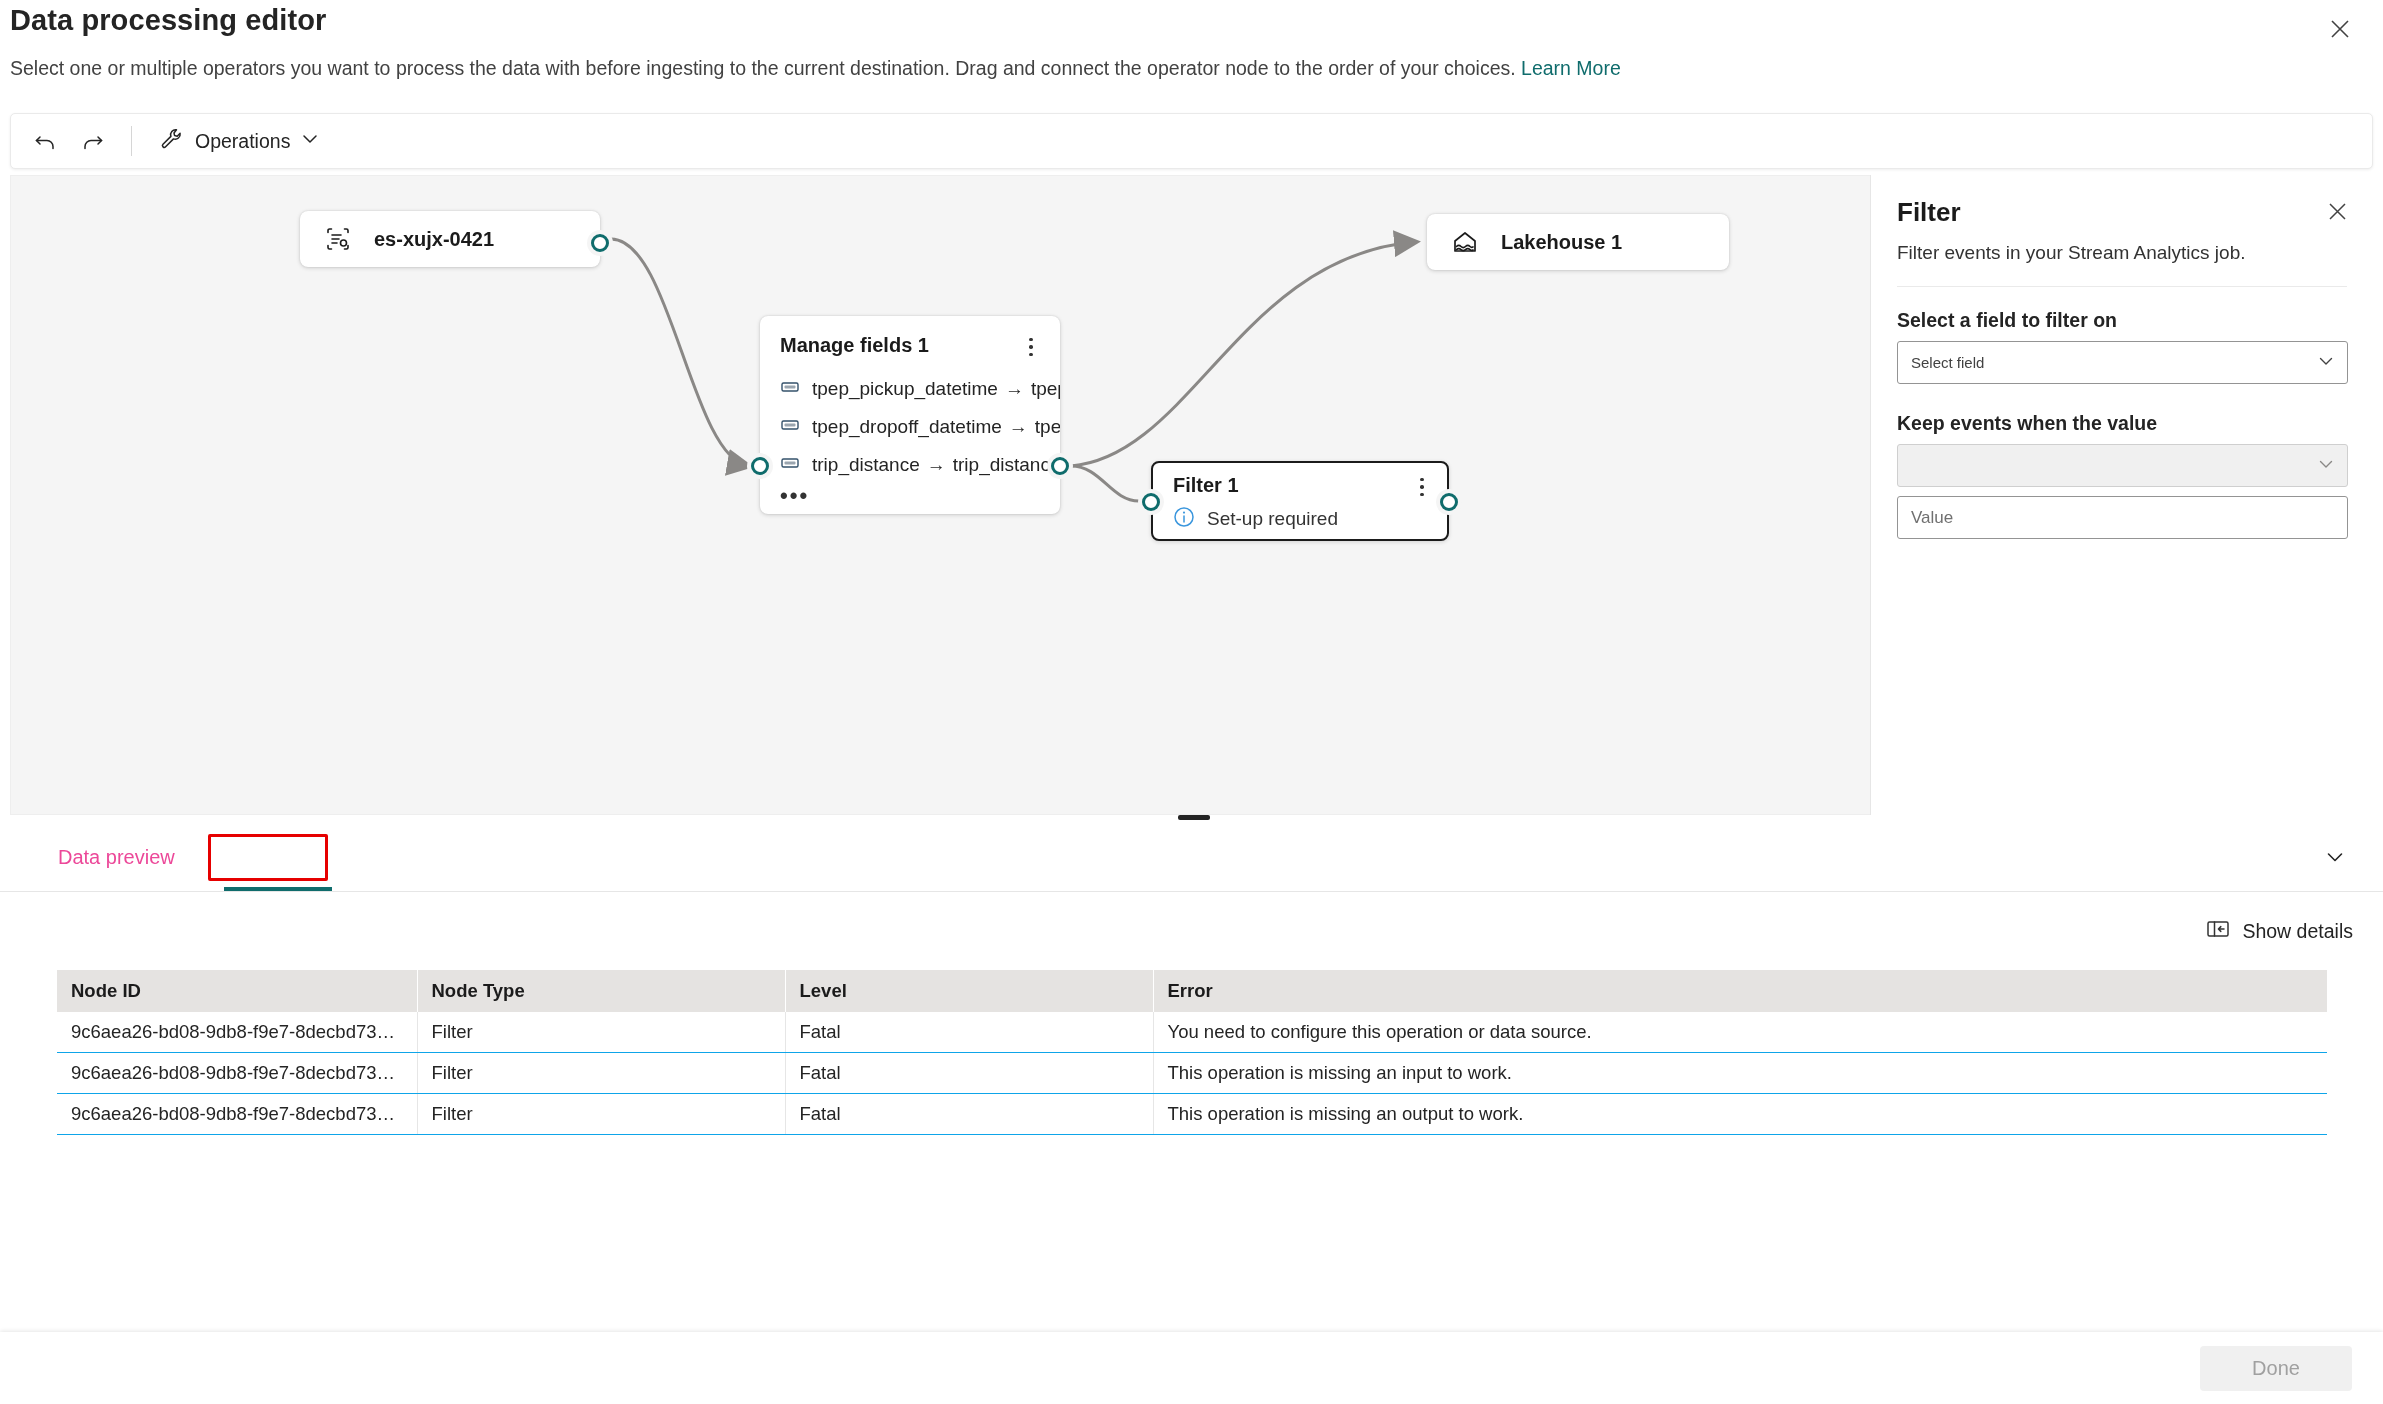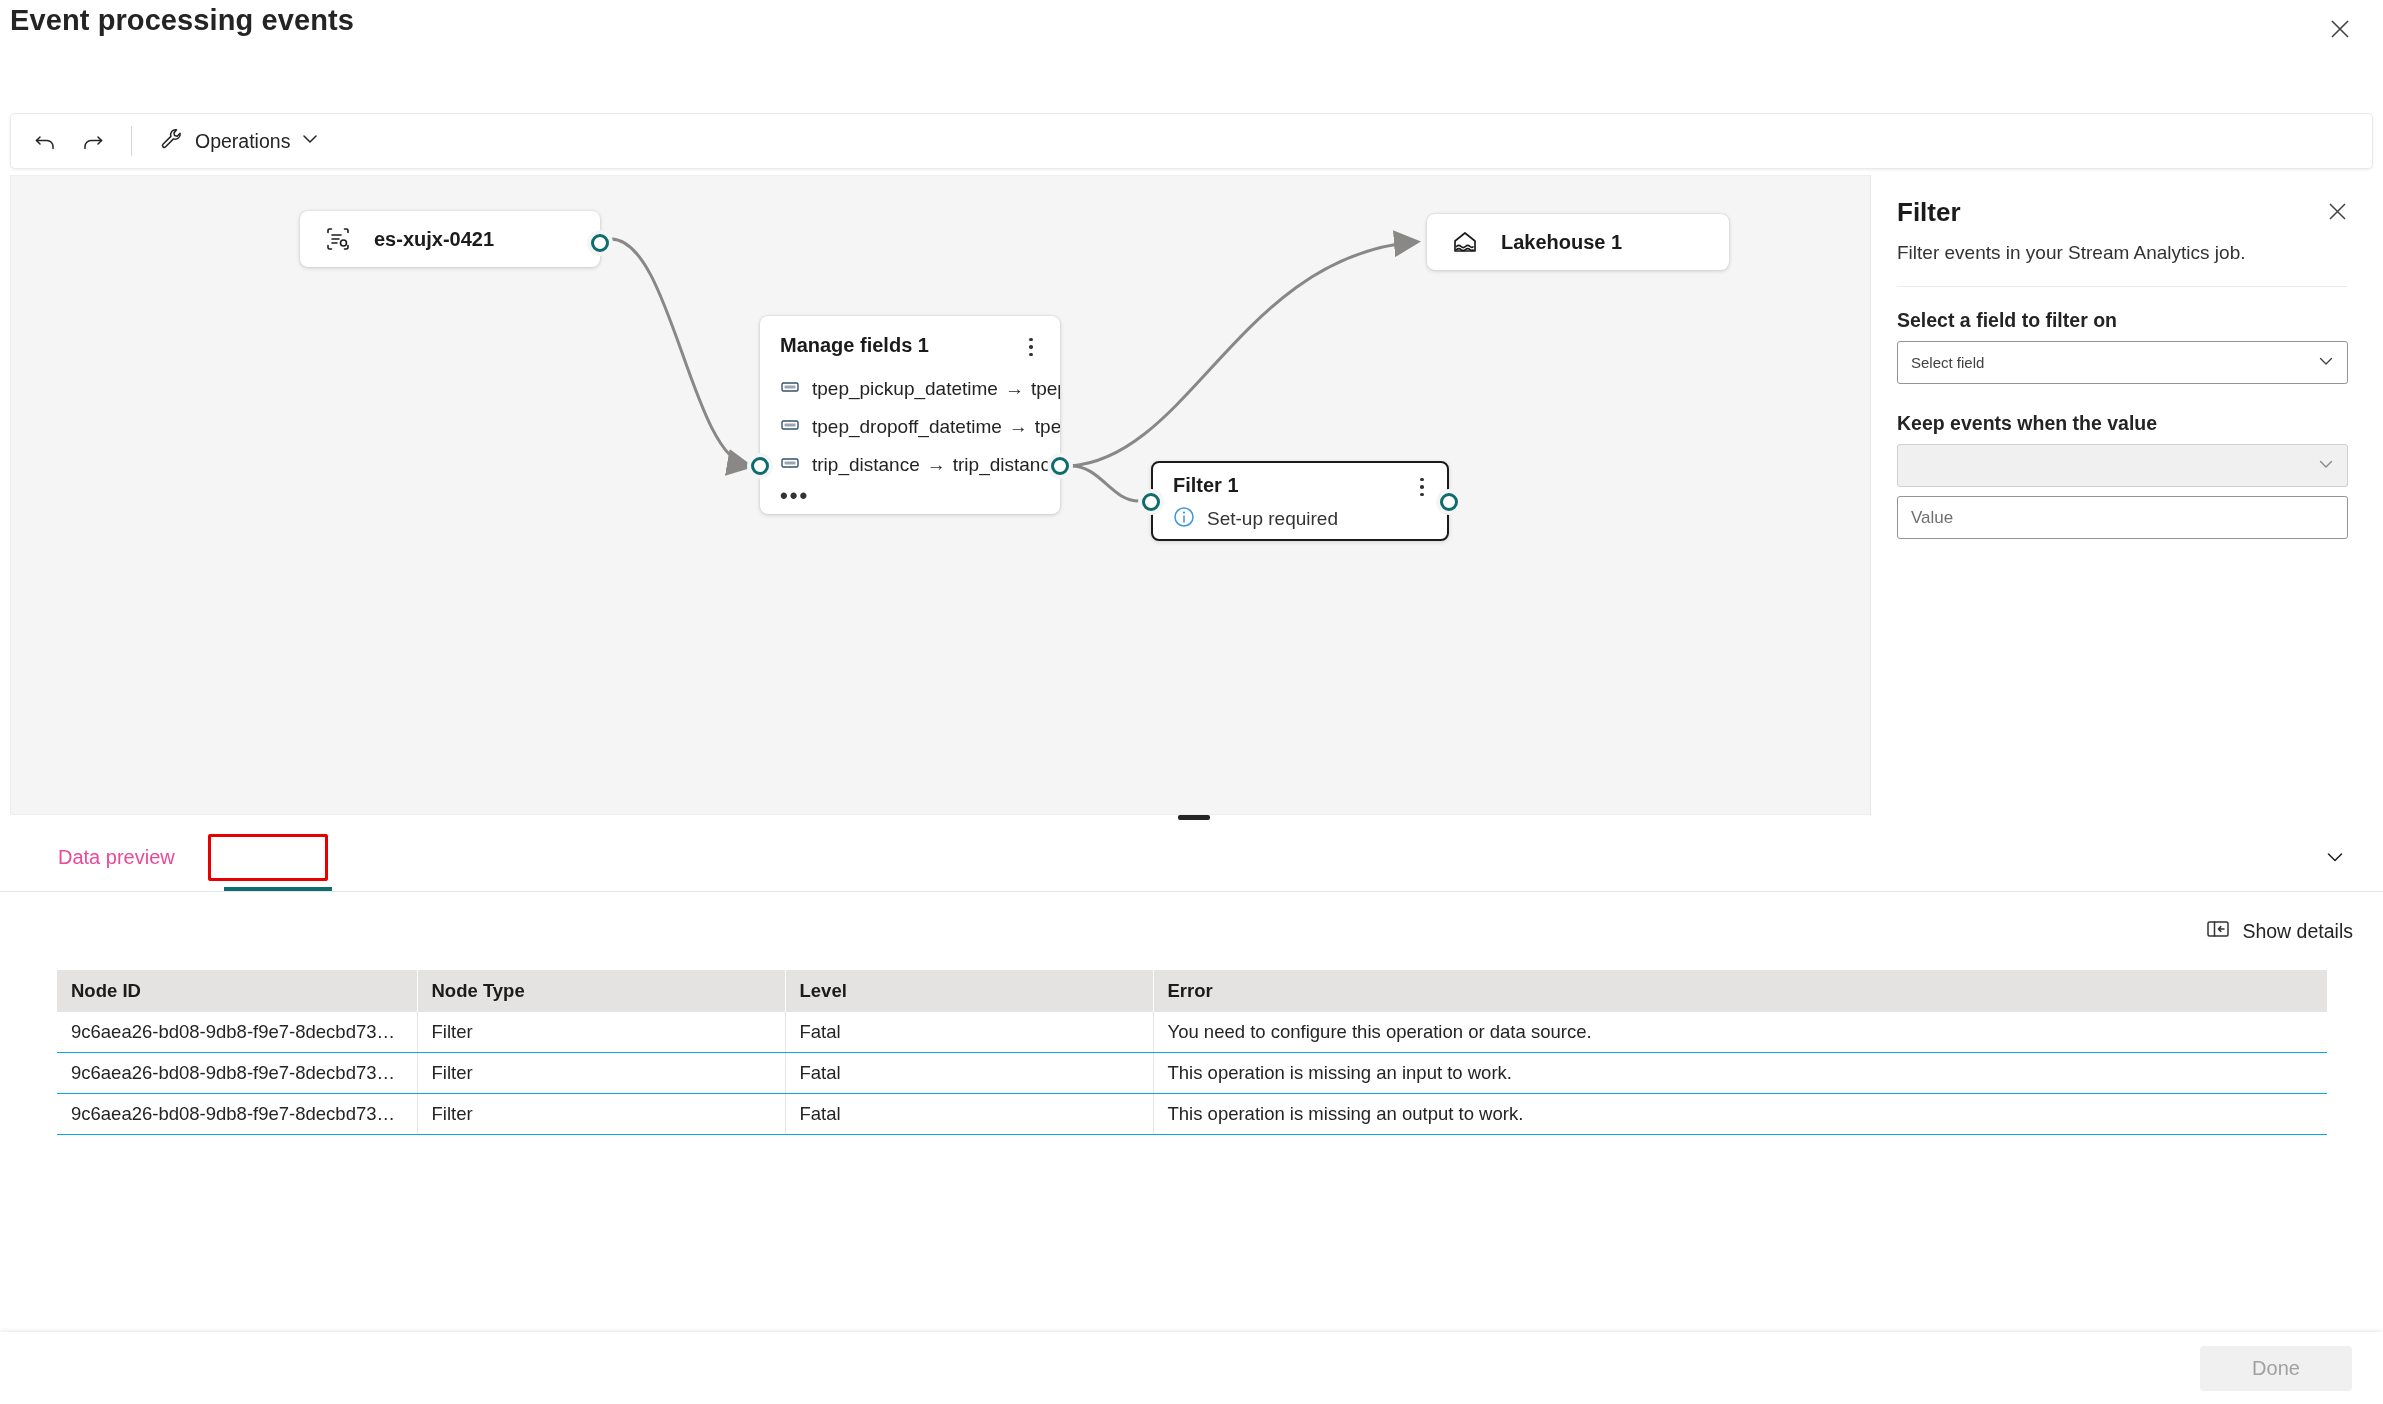--- a/index.html
+++ b/index.html
@@ -173,21 +173,25 @@
   .done-btn {
     position: absolute; right: 31px; top: 14px; width: 152px; height: 45px;
     background: #f0f0f0; color: #a0a0a0; border: none; border-radius: 4px;
     font-size: 20px; font-family: "Liberation Sans", sans-serif; cursor: default;
   }
 </style>
 </head>
 <body>
 
 <div class="header">
-  <div class="page-title">Event processing events</div>
+  <div class="page-title">Data processing editor</div>
+  <div class="page-subtitle">
+    <span>Select one or multiple operators you want to process the data with before ingesting to the current destination. Drag and connect the operator node to the order of your choices.</span>
+    <a class="learn-more" href="#">Learn More</a>
+  </div>
   <div class="header-close">
     <svg width="20" height="20" viewBox="0 0 20 20">
         <path d="M2 2 L18 18 M18 2 L2 18" stroke="#424242" stroke-width="1.6" fill="none"></path>
       </svg>
   </div>
 </div>
 
 <div class="toolbar">
   <div class="tb-btn">
     <svg width="26" height="26" viewBox="0 0 26 26" fill="none" stroke="#242424" stroke-width="1.5" stroke-linecap="round">

